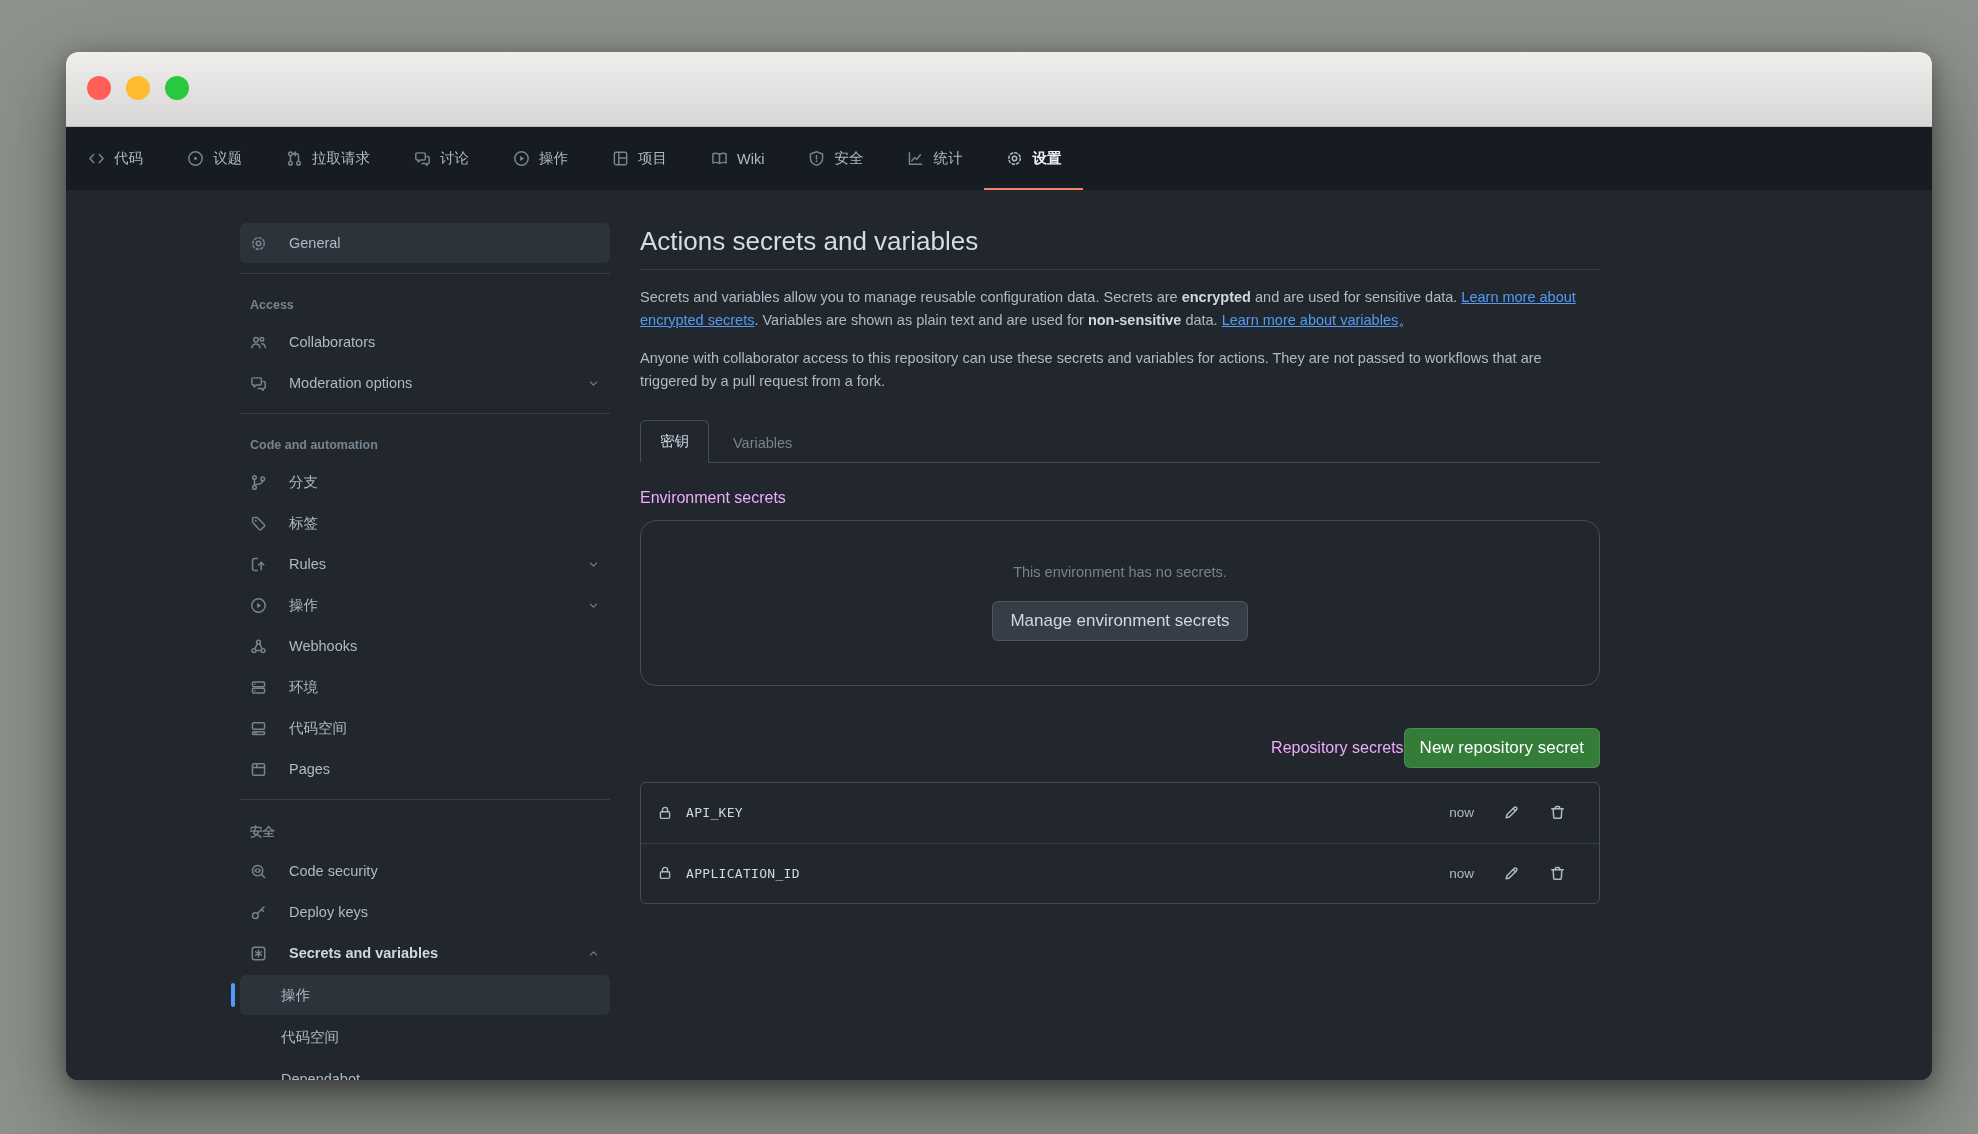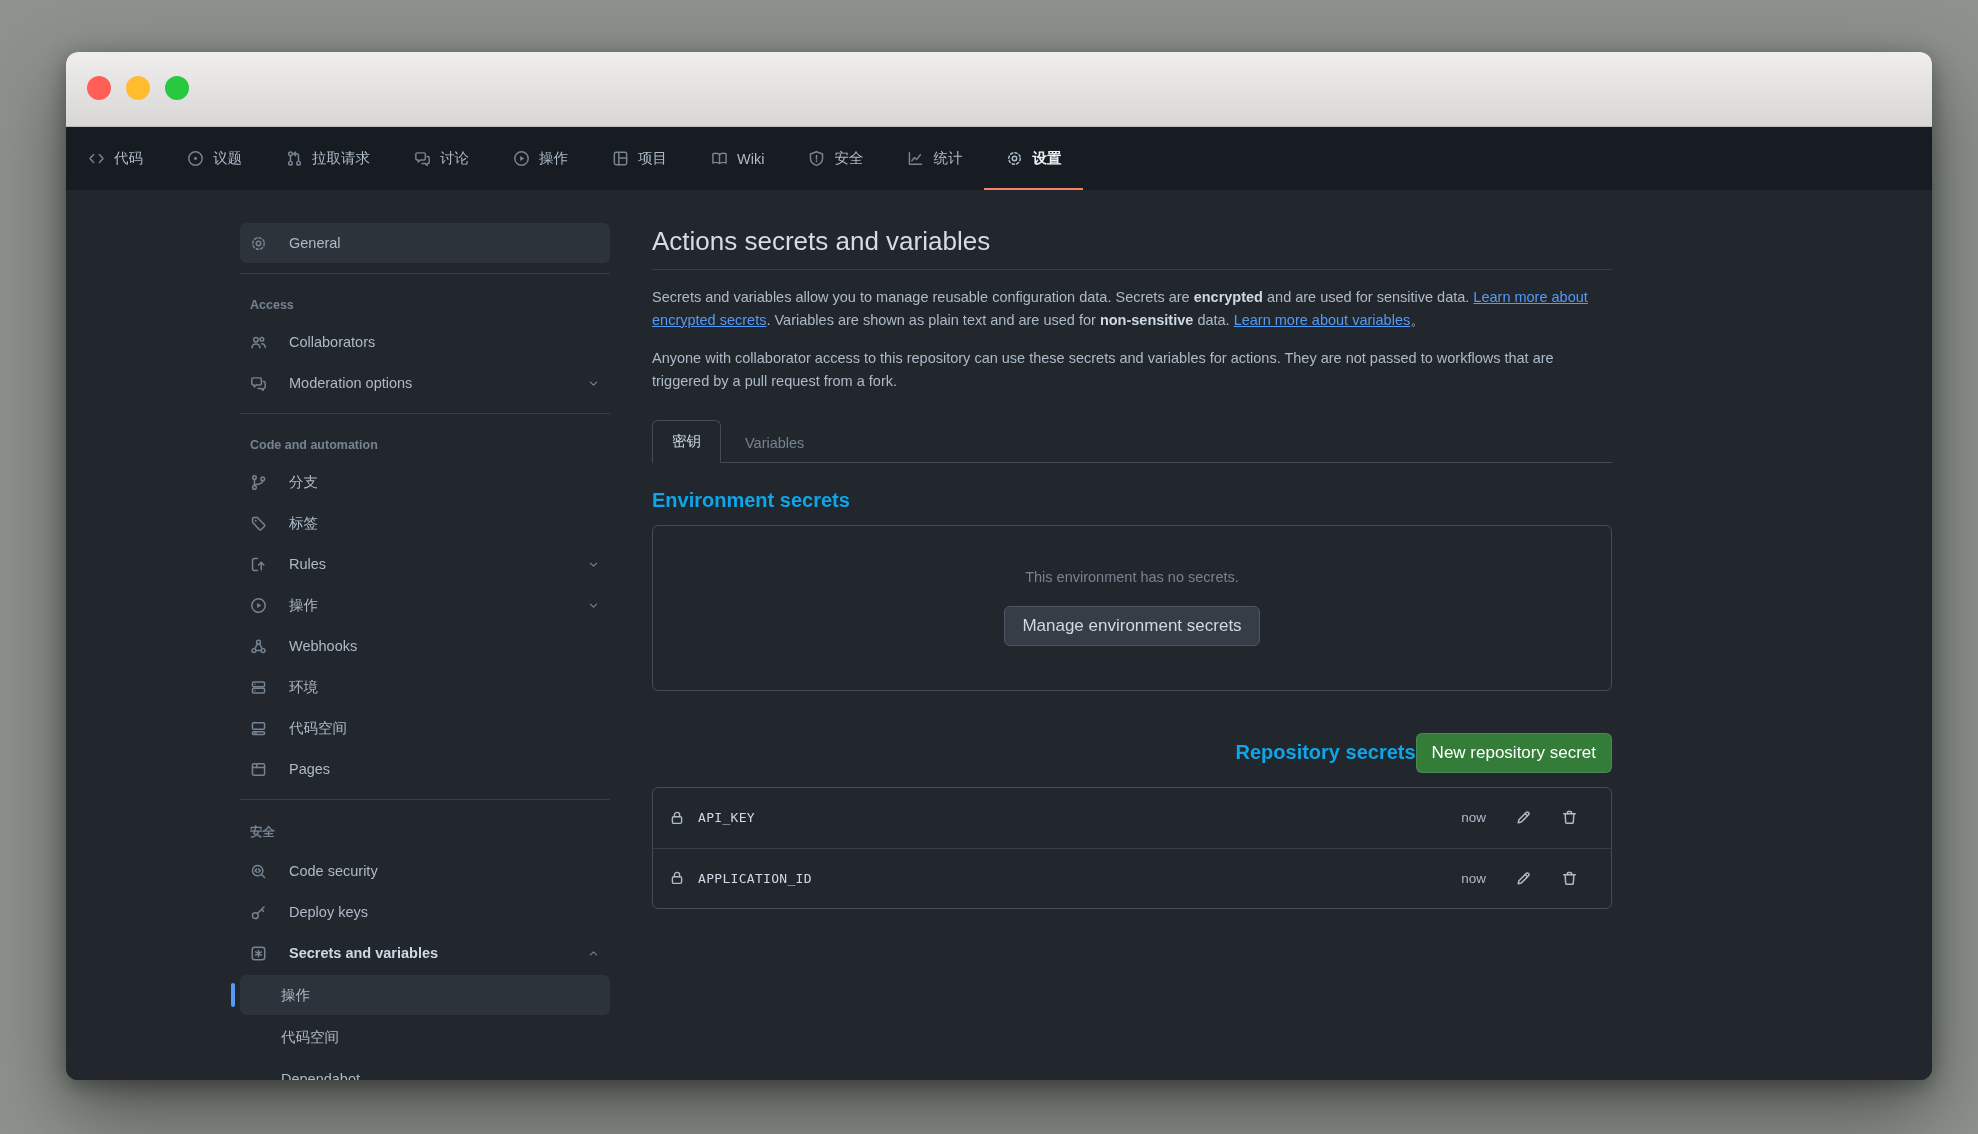--- a/index.html
+++ b/index.html
@@ -50,33 +50,33 @@
   .sb-item .chev{margin-left:auto;width:13px;height:13px;color:#768390}
   .sb-item.strong .sb-label{font-weight:700;color:#cdd9e5}
   .sb-divider{border:0;border-top:1px solid #373e47;margin:10px 0}
   .sb-section{color:#768390;font-size:12.5px;font-weight:700;padding:14px 10px 9px}
   .sb-sub{height:40px;display:flex;align-items:center;padding-left:41px;border-radius:6px;
     color:#adbac7;cursor:pointer;position:relative;margin:2px 0}
   .sb-sub.selected{background:#2d333b}
   .sb-sub.selected::before{content:"";position:absolute;left:-9px;top:50%;transform:translateY(-50%);
     width:4px;height:24px;border-radius:2px;background:var(--selected-bar)}
   
-  .main{width:960px;margin-left:42px;padding-top:36px;color:#adbac7;font-size:14.5px}
+  .main{width:960px;margin-left:30px;padding-top:36px;color:#adbac7;font-size:14.5px}
   .page-title{font-size:26px;font-weight:400;color:#d4dce6;margin-bottom:12px}
   .title-rule{border:0;border-top:1px solid #373e47;margin-bottom:16px}
   .main p{line-height:1.58;margin-bottom:15px}
   .main strong{color:#cdd9e5}
   .main a{color:var(--link);text-decoration:underline;cursor:pointer}
   .tabs{margin-top:27px;display:flex;align-items:flex-end;border-bottom:1px solid #444c56}
   .tab{font-size:14.5px;cursor:pointer}
   .tab.selected{padding:11px 19px;border:1px solid #444c56;border-bottom:1px solid #22272e;
     margin-bottom:-1px;border-radius:6px 6px 0 0;color:#cdd9e5;background:#22272e}
   .tab.plain{padding:11px 24px;color:#768390}
-  .sec-heading{font-size:20px;font-weight:700;color:#0ea5e9;margin:26px 0 13px}
-  .env-box{border:1px solid #444c56;border-radius:6px;height:166px;display:flex;flex-direction:column;
+  .sec-heading{font-size:16px;font-weight:400;color:#f0abfc;margin:26px 0 13px}
+  .env-box{border:1px solid #444c56;border-radius:16px;height:166px;display:flex;flex-direction:column;
     align-items:center;justify-content:center;gap:21px}
   .env-empty{color:#768390}
   .btn{display:inline-flex;align-items:center;justify-content:center;border-radius:6px;
     font-weight:400;font-size:17px;cursor:pointer;font-family:inherit}
   .btn-secondary{background:#363d46;border:1px solid #4d5662;color:#cdd9e5;padding:9px 17px}
   .btn-green{background:var(--green-button);border:1px solid rgba(205,217,229,.15);color:#fff;padding:9px 15px}
   .repo-row{display:flex;justify-content:flex-end;align-items:center;margin-top:42px;margin-bottom:2px}
   .repo-row .sec-heading{margin:0}
   .table{border:1px solid #444c56;border-radius:6px;overflow:hidden;margin-top:14px}
   .t-head{display:flex;align-items:center;background:#272e38;border-bottom:1px solid #444c56;

